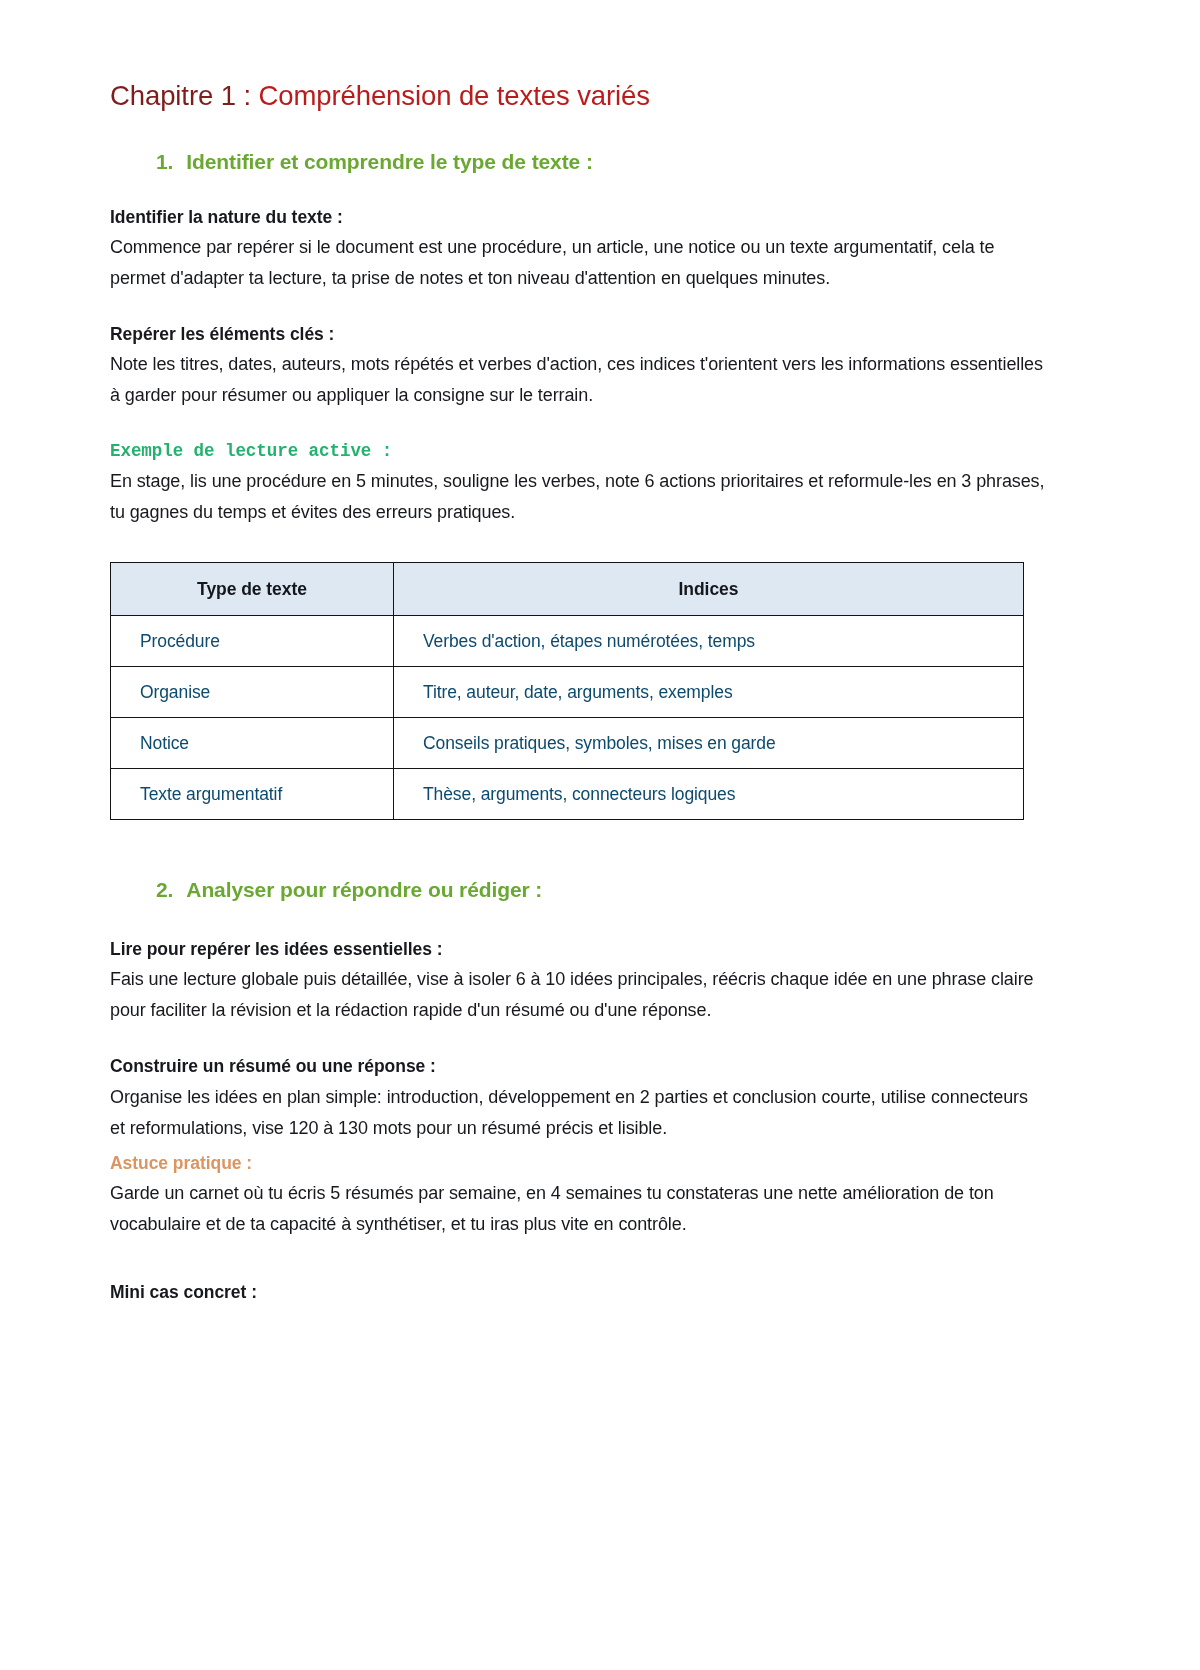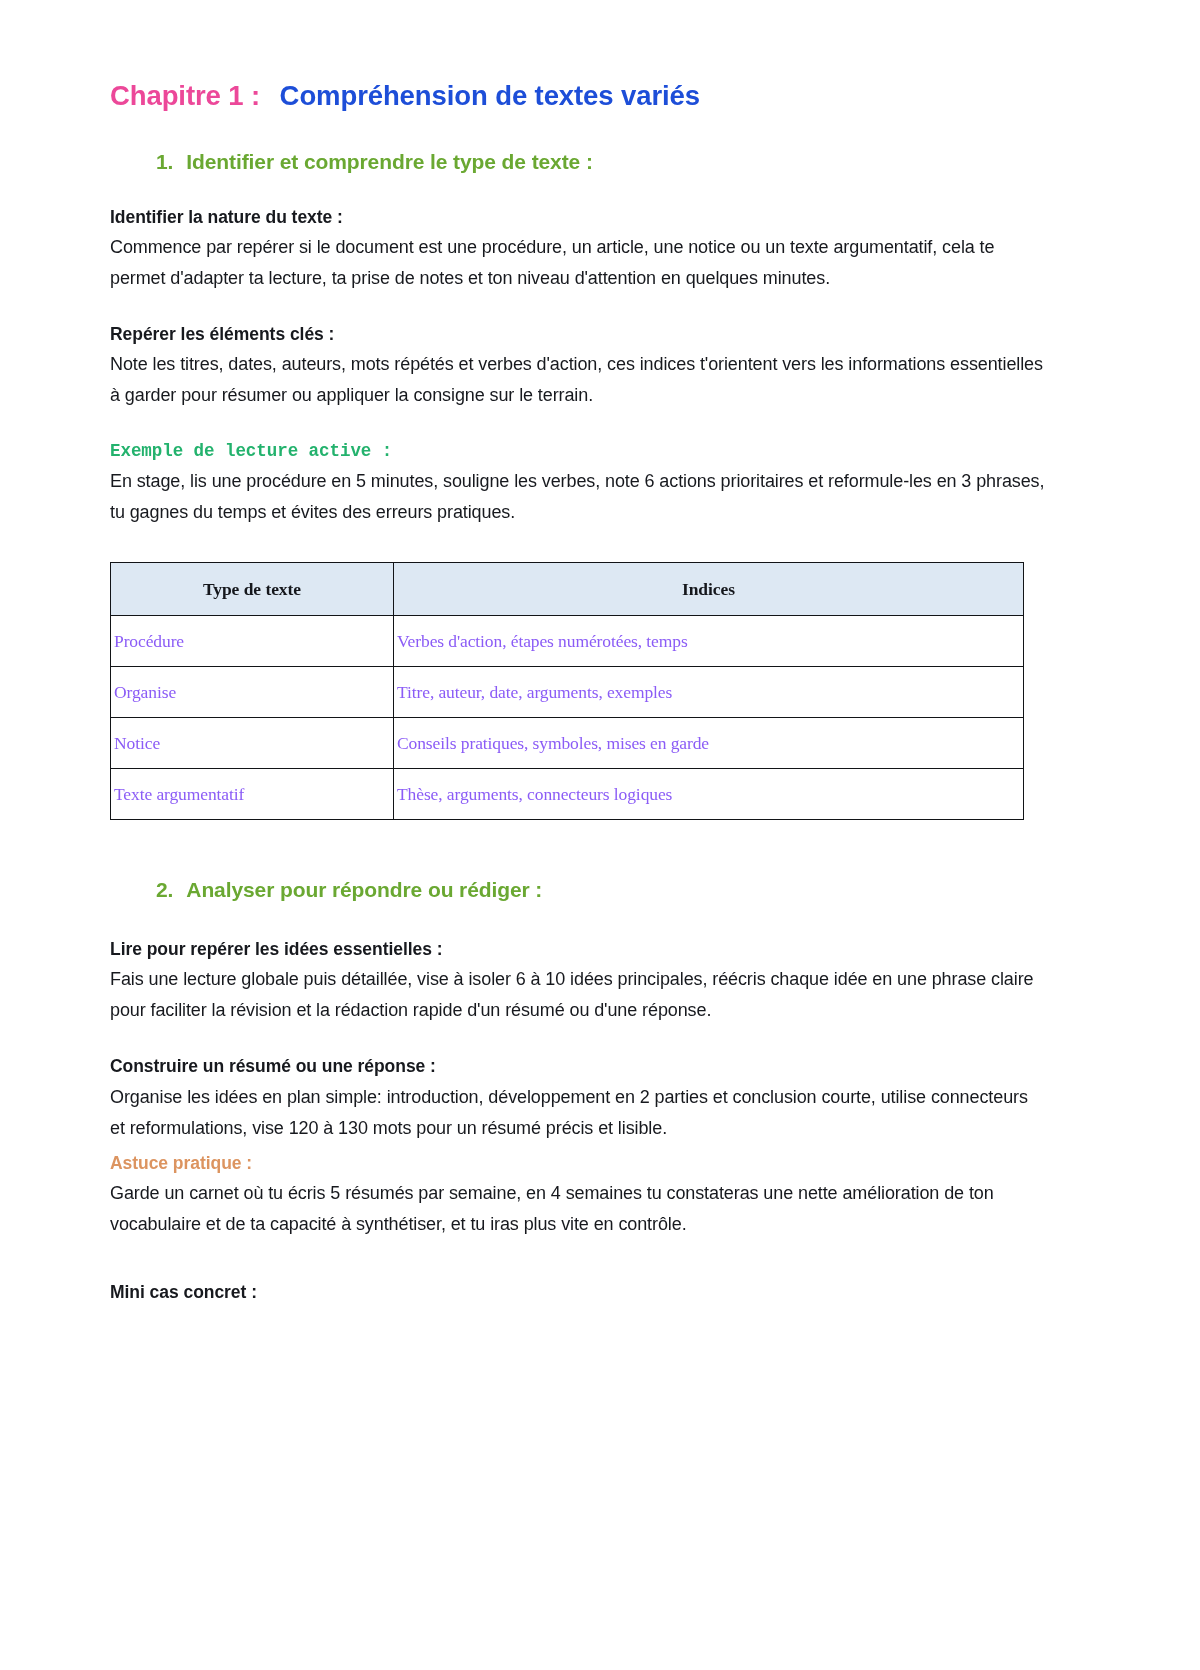--- a/index.html
+++ b/index.html
@@ -27,27 +27,26 @@
   
   .chapter-title {
     font-size: 27.5px;
     line-height: 1.3;
     margin: 0 0 36px 0;
     color: #1f5d8c;
     letter-spacing: -0.1px;
     white-space: nowrap;
   }
   .chapter-title .chapter-label {
-    font-weight: 700;
-    color: #ec4899;
+    font-weight: 400;
+    color: #7f1d1d;
   }
   .chapter-title .chapter-rest {
-    font-weight: 700;
-    color: #1d4ed8;
-    margin-left: 12px;
+    font-weight: 400;
+    color: #b91c1c;
   }
 
   
   .section-heading {
     display: flex;
     align-items: baseline;
     gap: 13px;
     font-size: 21px;
     font-weight: 700;
     color: #6aa832;
@@ -84,21 +83,20 @@
   }
 
   .tight { margin-bottom: 6px; }
 
   
   .table-wrap { margin: 34px 0 0 0; }
   table.kv {
     border-collapse: collapse;
     width: 913px;
     table-layout: fixed;
-    font-family: Liberation Serif, serif;
   }
   table.kv th, table.kv td {
     border: 1.5px solid #121417;
     padding: 0;
     vertical-align: middle;
   }
   table.kv col.c1 { width: 283px; }
   table.kv col.c2 { width: 630px; }
   table.kv thead th {
     background: #dde8f3;
@@ -106,22 +104,22 @@
     text-align: center;
     font-size: 17.5px;
     font-weight: 700;
     color: #15171c;
     letter-spacing: -0.05px;
   }
   table.kv tbody td {
     height: 50px;
     font-size: 17.5px;
     font-weight: 400;
-    color: #8b5cf6;
-    padding-left: 3px;
+    color: #0c4a6e;
+    padding-left: 29px;
     letter-spacing: -0.1px;
   }
 
   .spacer-sm { height: 12px; }
 </style>
 </head>
 <body>
 
 <div class="page">
 

